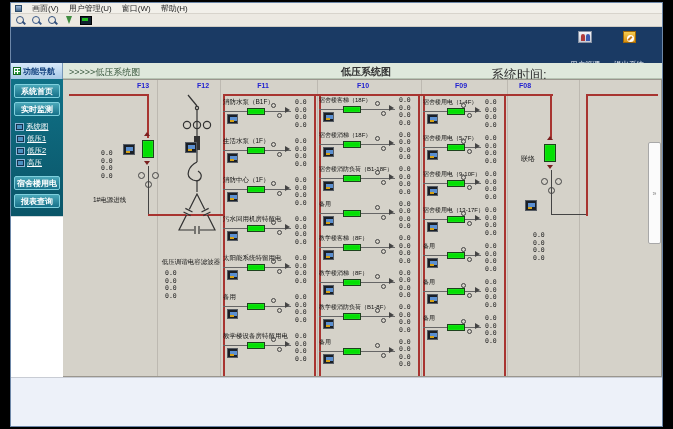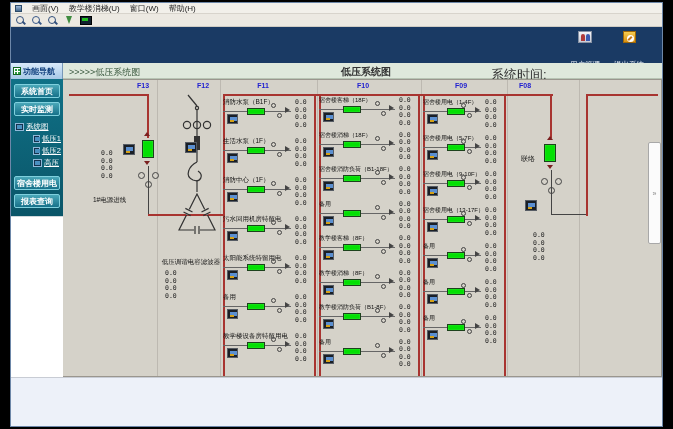--- a/index.html
+++ b/index.html
@@ -59,21 +59,21 @@
   .sys-time{position:absolute;left:428px;top:3px;font-size:13px;color:#333;white-space:nowrap;}
   
   .content{flex:0 0 298px;display:flex;min-height:0;}
   .sidebar{width:52px;display:flex;flex-direction:column;background:#fff;}
   .side-teal{background:linear-gradient(#107187,#0a5568);padding:3px 2px 6px 2px;display:flex;flex-direction:column;}
   .side-btn{height:14px;margin:2px 1px;background:linear-gradient(#4aa7b8,#17718a);border:1px solid #7fd0de;
       border-radius:2px;color:#fff;font-size:8px;font-weight:bold;display:flex;align-items:center;
       justify-content:center;white-space:nowrap;cursor:pointer;}
   .tree{padding:2px 0 4px 2px;}
   .tree-row{display:flex;align-items:center;margin:2px 0;cursor:pointer;}
-  .tree-row.child{margin-left:18px;}
+  .tree-row.child{margin-left:1px;}
   .node-icon{width:9px;height:8px;background:#16334e;border:1px solid #8fb8d8;margin-right:2px;position:relative;}
   .node-icon::before{content:"";position:absolute;left:1px;top:1px;width:5px;height:4px;background:#4a90c0;}
   .tree-row .txt{font-size:7.5px;color:#fff;text-decoration:underline;white-space:nowrap;}
   .side-white{flex:1;background:#fff;border-top:1px solid #cfd8dc;}
   
   .diagram{flex:1;position:relative;background:#d5d2c9;border:1px solid #9a968e;border-left:none;overflow:hidden;}
   .vdiv{position:absolute;top:0;width:1px;height:298px;background:#bdb9b1;}
   .redv{position:absolute;width:2px;background:#a83430;}
   .redh{position:absolute;height:2px;background:#a83430;}
   .darkv{position:absolute;width:1px;background:#444;}
@@ -112,21 +112,21 @@
 <body>
 
 <div class="screen">
   <div class="app">
 
 
     <div class="menubar">
       <span class="mdi-icon"></span>
       <span id="menu-items" style="display:flex">
           <div class="menu-item">画面(V)</div>
-          <div class="menu-item">教学楼消梯(U)</div>
+          <div class="menu-item">用户管理(U)</div>
           <div class="menu-item">窗口(W)</div>
           <div class="menu-item">帮助(H)</div>
         </span>
     </div>
 
     <div class="toolbar" id="toolbar">
         <div class="tool zoom-in-icon"></div>
         <div class="tool zoom-out-icon"></div>
         <div class="tool zoom-area-icon"></div>
         <div class="tool edit-icon"></div>

